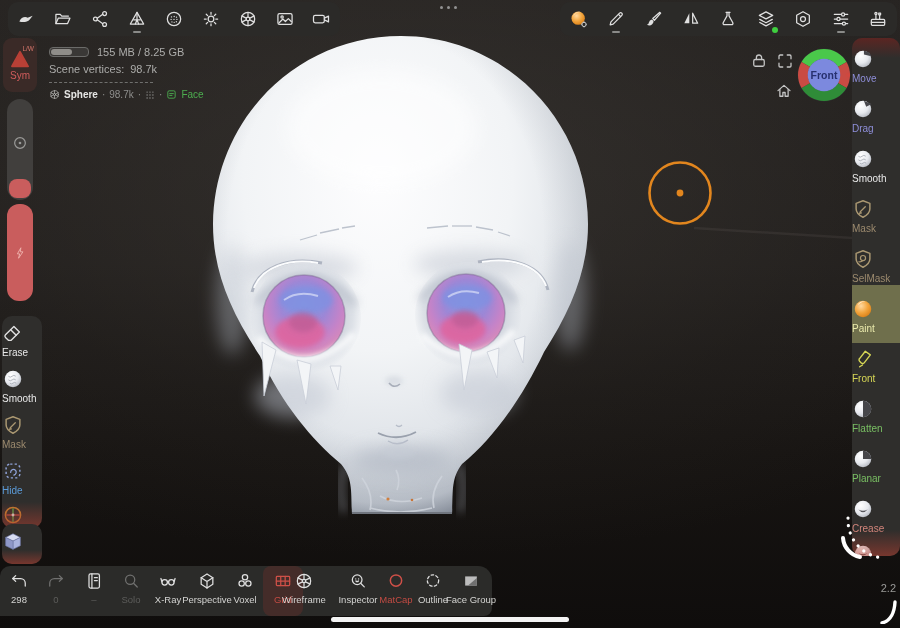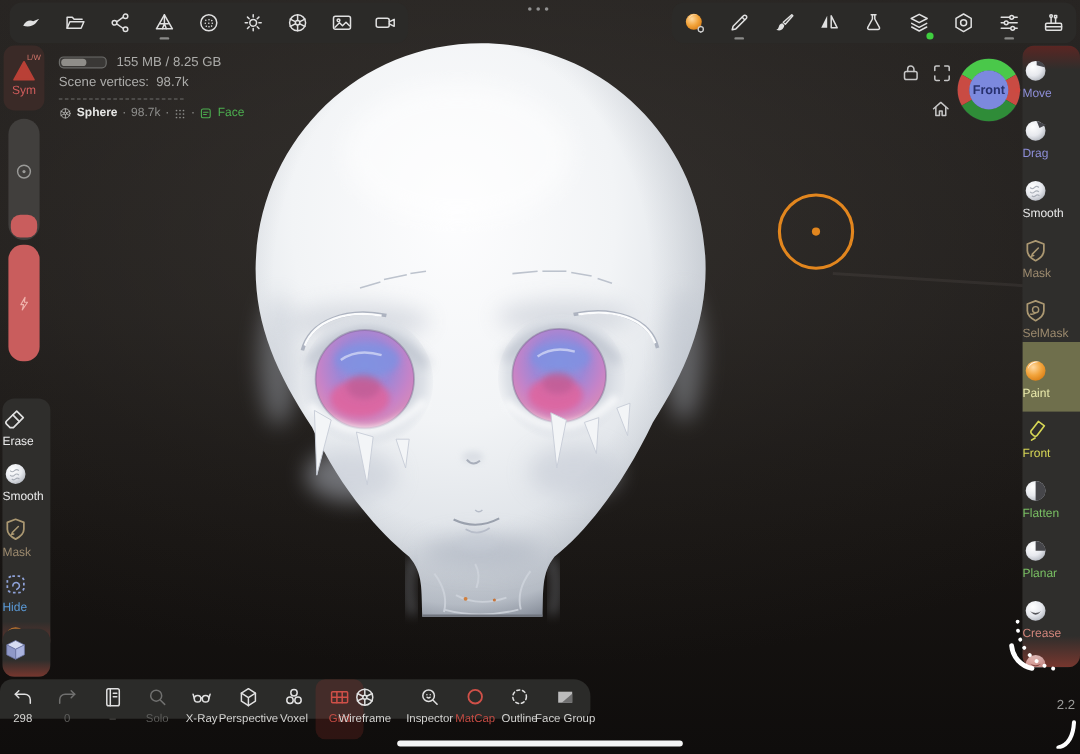--- a/index.html
+++ b/index.html
@@ -35,39 +35,39 @@
   .sym{position:absolute;left:3px;top:38px;width:34px;height:54px;background:#3a2a27;border-radius:9px;
     display:flex;flex-direction:column;align-items:center;justify-content:center;gap:2px;z-index:20}
   .symlbl{font-size:10px;color:#d05c5c}
   .symbadge{position:absolute;top:7px;right:3px;font-size:6.5px;color:#d3756a}
   .sl1{position:absolute;left:7px;top:99px;width:26px;height:101px;background:#413f3d;border-radius:13px;z-index:20}
   .sl1 svg{position:absolute;left:5px;top:36px;width:16px;height:16px}
   .slhandle{position:absolute;left:2px;right:2px;bottom:2px;height:19px;background:#c95d5d;border-radius:8px}
   .sl2{position:absolute;left:7px;top:204px;width:26px;height:97px;background:#c95d5d;border-radius:12px;display:flex;align-items:center;justify-content:center;z-index:20}
   .sl2 svg{width:14px;height:14px}
   .panel{position:absolute;background:#2f2e2c;border-radius:10px;overflow:hidden;z-index:20}
-  .ltools{left:2px;top:332px;width:40px;height:212px}
+  .ltools{left:2px;top:316px;width:40px;height:212px}
   .lextra{left:2px;top:524px;width:40px;height:40px}
   .rtools{left:852px;top:38px;width:48px;height:518px}
   .redfade{position:absolute;left:0;right:0;bottom:0;height:26px;background:linear-gradient(180deg,rgba(160,50,40,0),rgba(178,62,48,.55));pointer-events:none}
   .redfadetop{position:absolute;left:0;right:0;top:0;height:20px;background:linear-gradient(0deg,rgba(120,35,30,0),rgba(120,32,28,.6));pointer-events:none}
   .tool{position:absolute;left:0;width:100%;display:flex;flex-direction:column;align-items:flex-start;gap:3px;cursor:pointer}
   .tool svg{width:22px;height:22px}
   .tlabel{font-size:10px;line-height:11px;white-space:nowrap}
   .c-white{color:#e8e8e8}.c-purple{color:#8e8ed8}.c-tan{color:#9c8a6e}.c-blue{color:#5b9bd8}
   .c-khaki{color:#e9e9ab}.c-yellow{color:#d6d655}.c-green{color:#79bf63}.c-salmon{color:#d3857b}
   .paintsel{position:absolute;left:0;width:100%;height:58px;background:#6f6f4c}
   
   .vbtn{position:absolute;width:18px;height:18px;color:#c6c6c6;z-index:20;cursor:pointer}
   .vbtn svg{width:100%;height:100%;stroke:currentColor;fill:none;stroke-width:1.7;stroke-linecap:round;stroke-linejoin:round}
   .gizmo{position:absolute;left:796px;top:47px;width:56px;height:56px;z-index:20;cursor:pointer}
   
   .cursor{position:absolute;left:646px;top:159px;width:68px;height:68px;z-index:15;pointer-events:none}
   
-  .bbar{position:absolute;left:0;top:566px;width:492px;height:33px;background:#2b2b29;border-radius:10px 14px 8px 0;z-index:30}
+  .bbar{position:absolute;left:0;top:566px;width:492px;height:50px;background:#2b2b29;border-radius:10px 14px 8px 0;z-index:30}
   .gridhl{position:absolute;left:263px;top:0;width:40px;height:50px;background:rgba(158,48,40,.22);border-radius:8px}
   .bitem{position:absolute;top:5px;width:44px;display:flex;flex-direction:column;align-items:center;gap:2.5px;cursor:pointer}
   .bitem svg{width:20px;height:20px}
   .blabel{font-size:9.5px;color:#d4d4d2;white-space:nowrap}
   .dim svg{opacity:.38}.dim .blabel{color:#5d5d5b}
   .redlbl .blabel{color:#c24b43}
   .homeind{position:absolute;left:331px;top:617px;width:238px;height:5px;border-radius:3px;background:#f4f4f4;z-index:40}
   .version{position:absolute;left:862px;top:582px;width:34px;font-size:11px;color:#9a9a98;text-align:right;z-index:20}
   .dhandle{position:absolute;left:836px;top:516px;width:52px;height:50px;z-index:25}
   .cornerarc{position:absolute;left:878px;top:596px;width:22px;height:28px;z-index:25}

